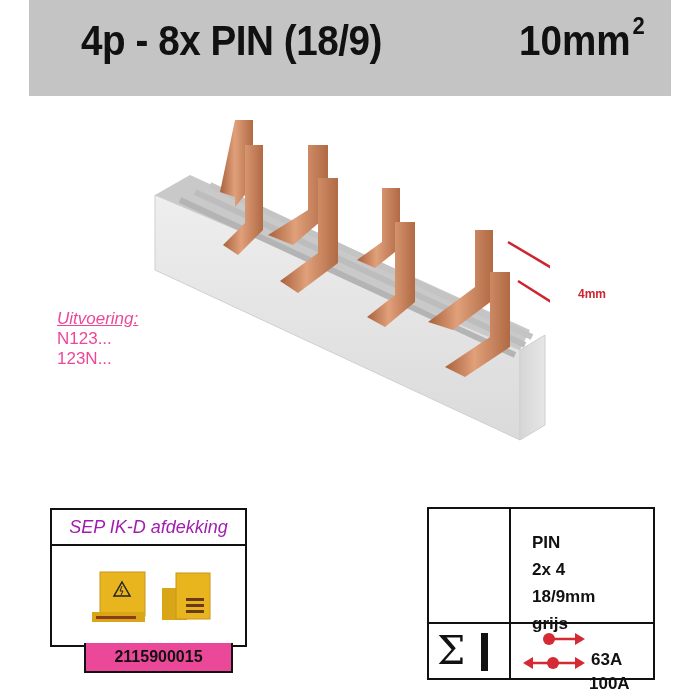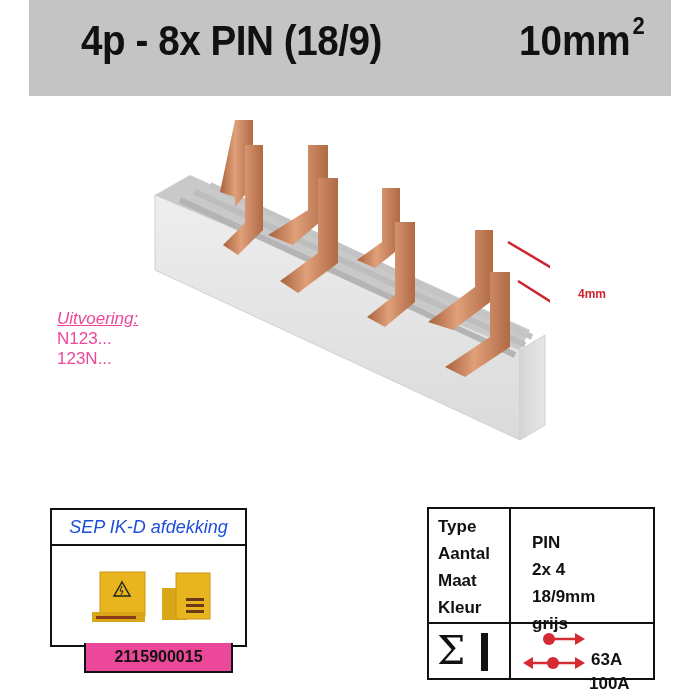--- a/index.html
+++ b/index.html
@@ -11,21 +11,21 @@
     .header .size sup { font-size: 24px; position: relative; top: -6px; margin-left: 2px; }
 
     .product { position: absolute; left: 150px; top: 100px; width: 400px; height: 360px; }
 
     .variant { position: absolute; left: 57px; top: 309px; font-size: 17px; line-height: 20px; color: #ec4899; }
     .variant .heading { font-style: italic; text-decoration: underline; }
 
     .dim { position: absolute; left: 578px; top: 287px; font-size: 12px; font-weight: bold; color: #cc2530; }
 
     .sep-box { position: absolute; left: 50px; top: 508px; width: 193px; height: 135px; border: 2px solid #111; background: #fff; }
-    .sep-box .sep-title { height: 34px; border-bottom: 2px solid #111; font-size: 18px; font-style: italic; line-height: 34px; text-align: center; color: #1d4ed8; }
+    .sep-box .sep-title { height: 34px; border-bottom: 2px solid #111; font-size: 18px; font-style: italic; line-height: 34px; text-align: center; color: #a21caf; }
     .sep-box .sep-image { position: relative; height: 99px; }
     .sep-number { position: absolute; left: 74px; top: 643px; width: 145px; height: 28px; border: 2px solid #111; border-top: none; text-align: center; font-size: 16px; font-weight: bold; line-height: 28px; background: #ec4899; margin-left: 10px; }
 
     .spec { position: absolute; left: 427px; top: 507px; width: 224px; height: 169px; border: 2px solid #111; background: #fff; }
     .spec .row-top { position: absolute; left: 0; top: 0; width: 224px; height: 113px; border-bottom: 2px solid #111; }
     .spec .col-divider { position: absolute; left: 80px; top: 0; width: 2px; height: 169px; background: #111; }
     .spec .labels { position: absolute; left: 9px; top: 4px; font-size: 17px; font-weight: bold; line-height: 27px; }
     .spec .values { position: absolute; left: 103px; top: 4px; font-size: 17px; font-weight: bold; line-height: 27px; margin-top: 16px; }
     .spec .sigma { position: absolute; left: 8px; top: 117px; font-size: 40px; line-height: 48px; font-family: "DejaVu Serif", serif; }
     .spec .bar { position: absolute; left: 52px; top: 124px; width: 7px; height: 38px; background: #111; }
@@ -115,26 +115,20 @@
       <rect x="134" y="58" width="18" height="3" fill="#6a3a18"></rect>
       <rect x="134" y="64" width="18" height="3" fill="#6a3a18"></rect>
     </svg>
   </div>
 </div>
 <div class="sep-number">2115900015</div>
 
 <div class="spec">
   <div class="row-top"></div>
   <div class="col-divider"></div>
-  <div class="labels">
-    <div>Type</div>
-    <div>Aantal</div>
-    <div>Maat</div>
-    <div>Kleur</div>
-  </div>
   <div class="values">
     <div>PIN</div>
     <div>2x 4</div>
     <div>18/9mm</div>
     <div>grijs</div>
   </div>
   <div class="sigma">Σ</div>
   <div class="bar"></div>
 
   <svg class="arrow" style="left:112px; top:122px;" width="46" height="16" viewBox="0 0 46 16">

